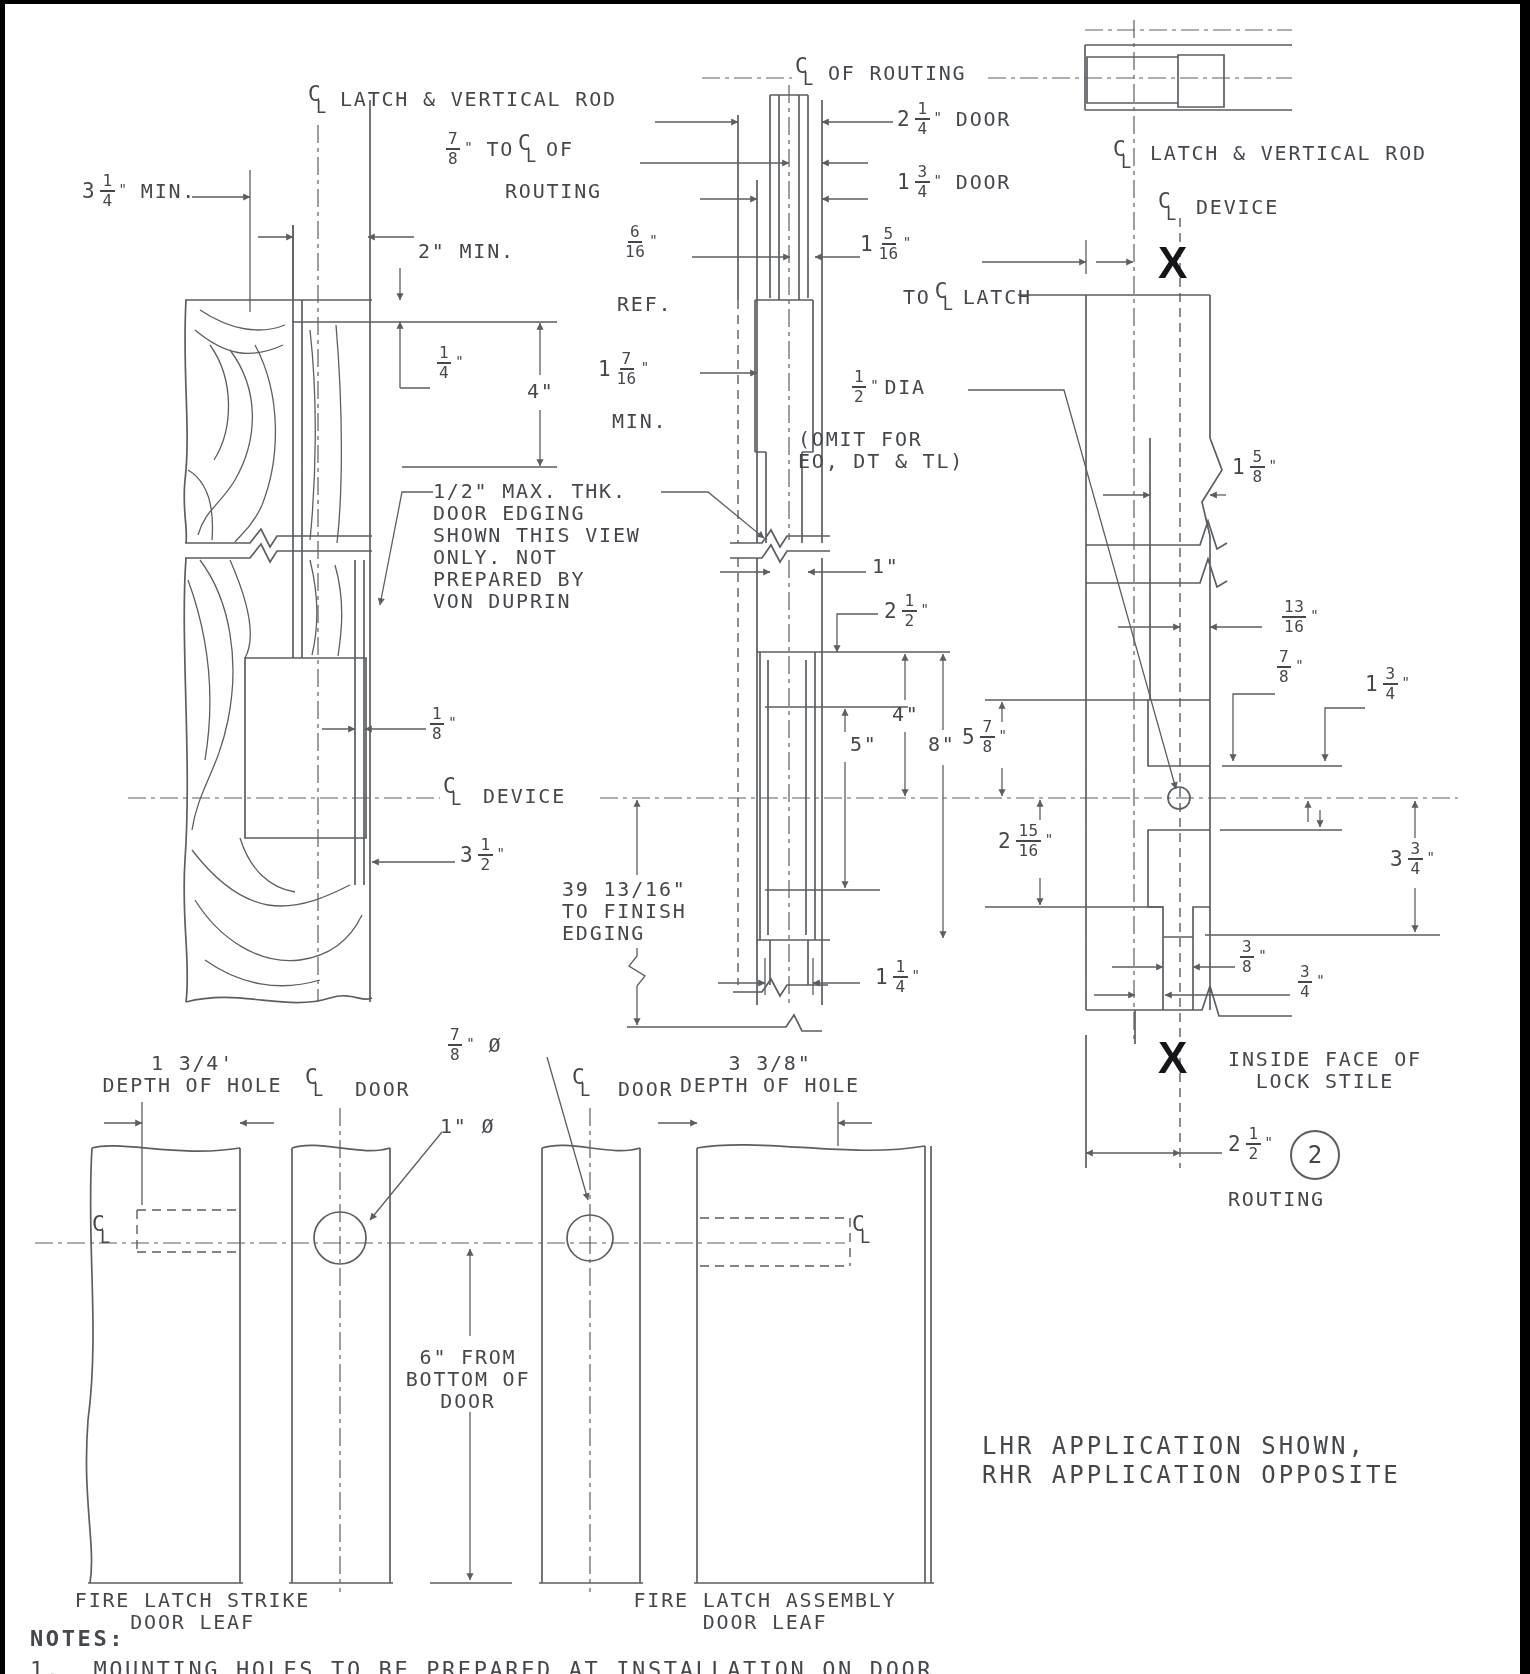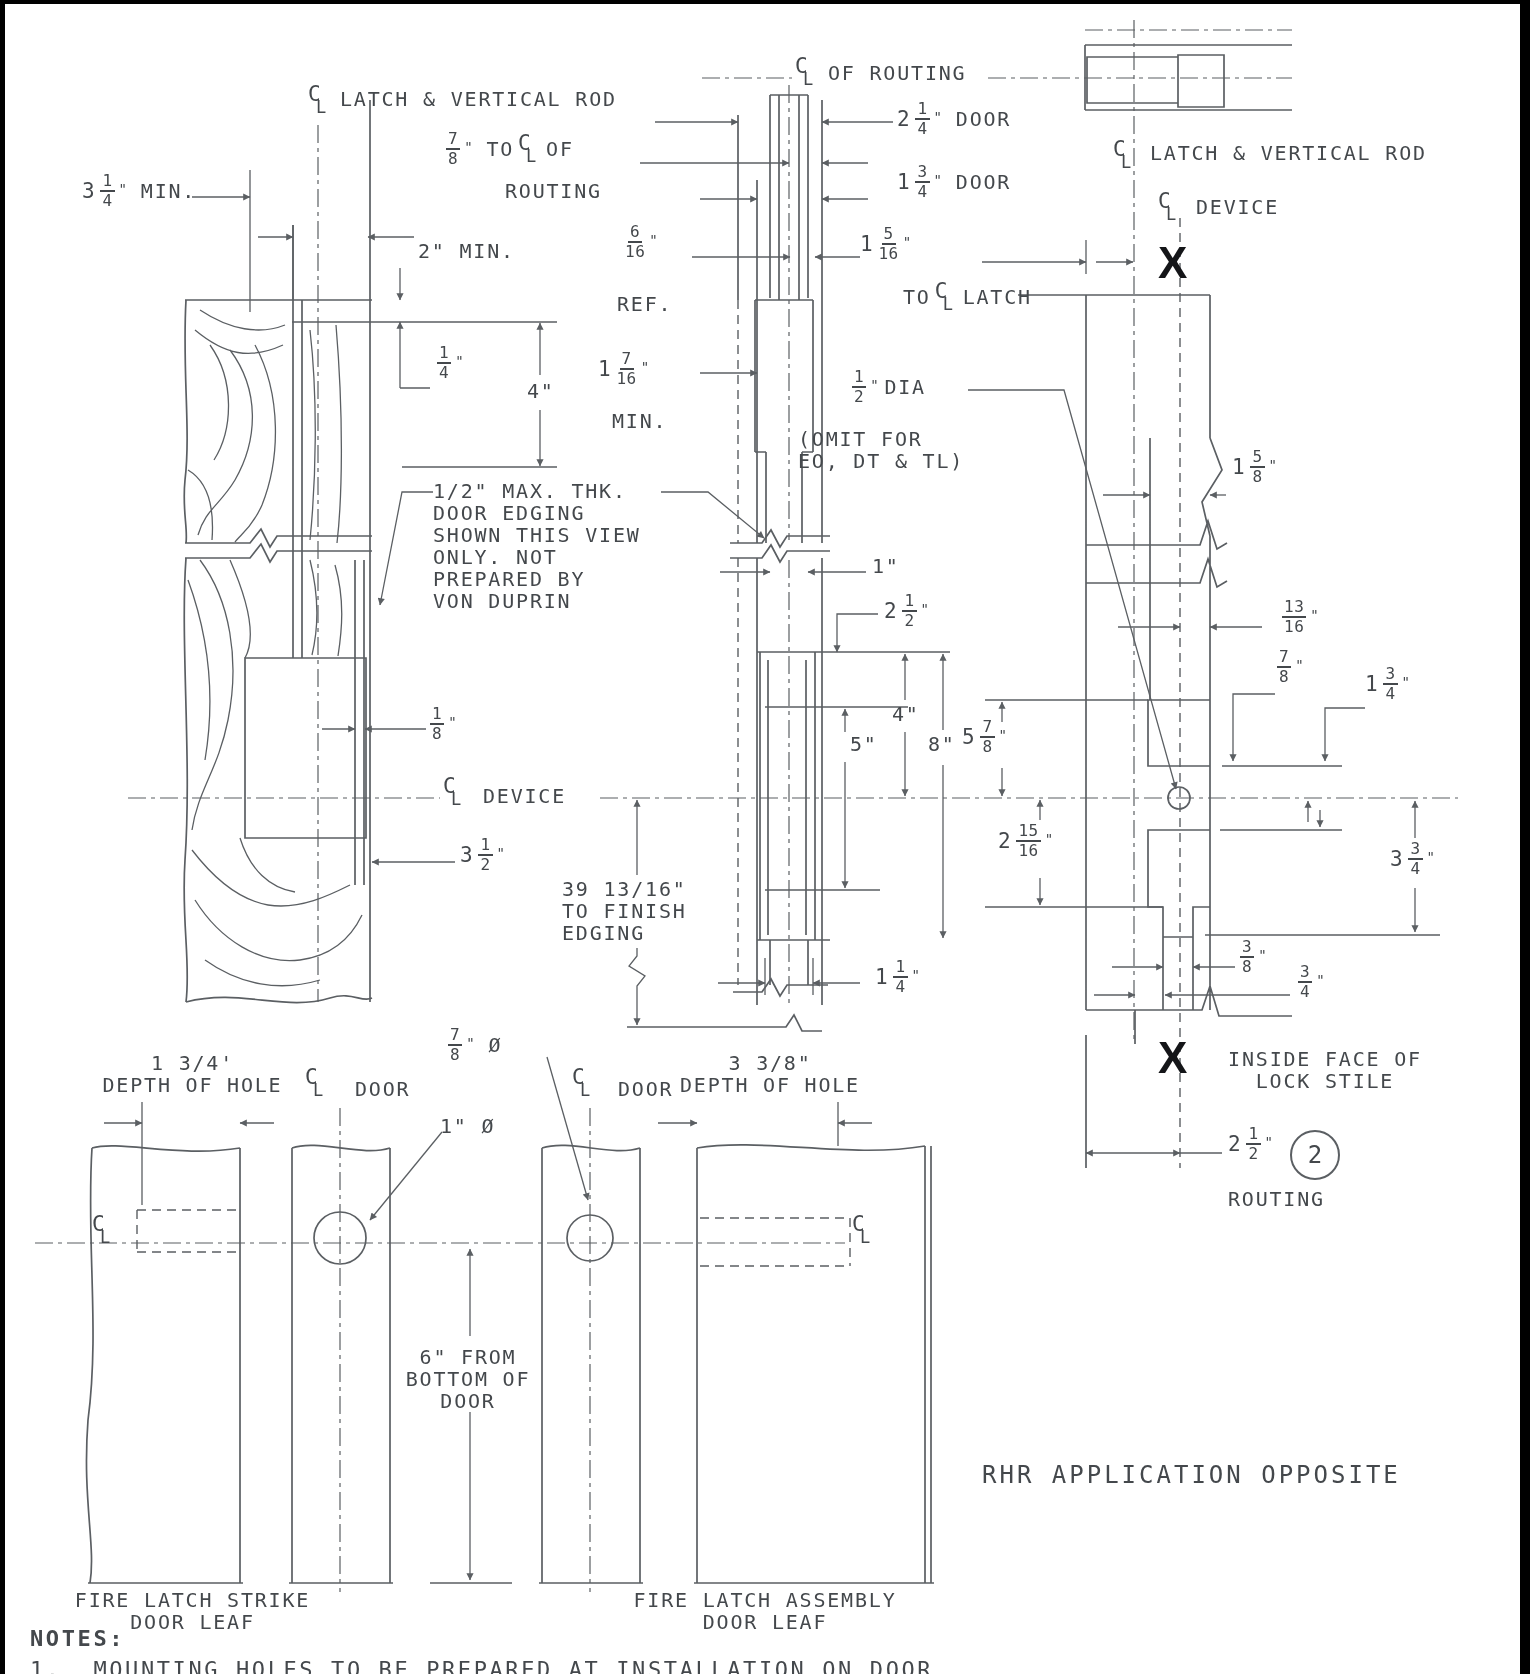--- a/index.html
+++ b/index.html
@@ -350,18 +350,18 @@
 
   <div class="lbl ctr" style="left:655px;top:1052px;width:230px;"><span>3 3/8"</span><br><span>DEPTH OF HOLE</span></div>
 
   <div class="lbl ctr" style="left:393px;top:1346px;width:150px;"><span>6" FROM</span><br><span>BOTTOM OF</span><br><span>DOOR</span></div>
 
   <div class="lbl" style="left:852px;top:1213px;"><span class="clsym"><span class="cc">C</span><span class="ll">L</span></span></div>
 
   <div class="lbl ctr" style="left:55px;top:1589px;width:275px;"><span>FIRE LATCH STRIKE</span><br><span>DOOR LEAF</span></div>
   <div class="lbl ctr" style="left:600px;top:1589px;width:330px;"><span>FIRE LATCH ASSEMBLY</span><br><span>DOOR LEAF</span></div>
 
-  <div class="lbl big" style="left:982px;top:1432px;"><br><span>RHR APPLICATION OPPOSITE</span></div>
+  <div class="lbl big" style="left:982px;top:1432px;"><span>LHR APPLICATION SHOWN,</span><br><span>RHR APPLICATION OPPOSITE</span></div>
 
   <div class="lbl nt" style="left:30px;top:1625px;font-weight:bold;">NOTES:</div>
   <div class="lbl nt" style="left:30px;top:1656px;">1.  MOUNTING HOLES TO BE PREPARED AT INSTALLATION ON DOOR</div>
 
 </div>
 
 </body></html>

